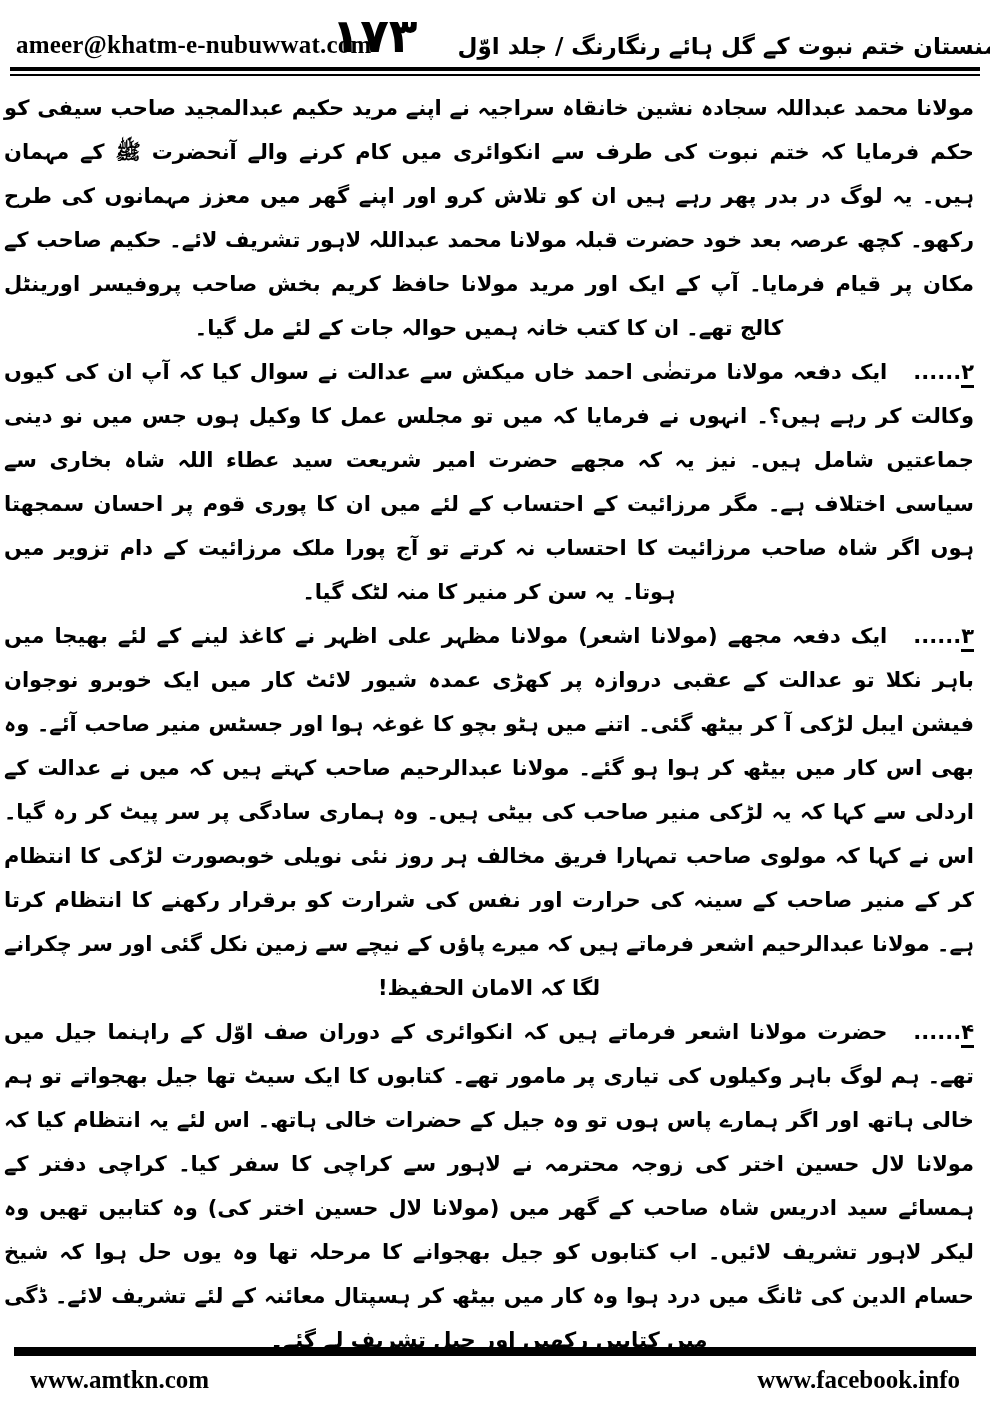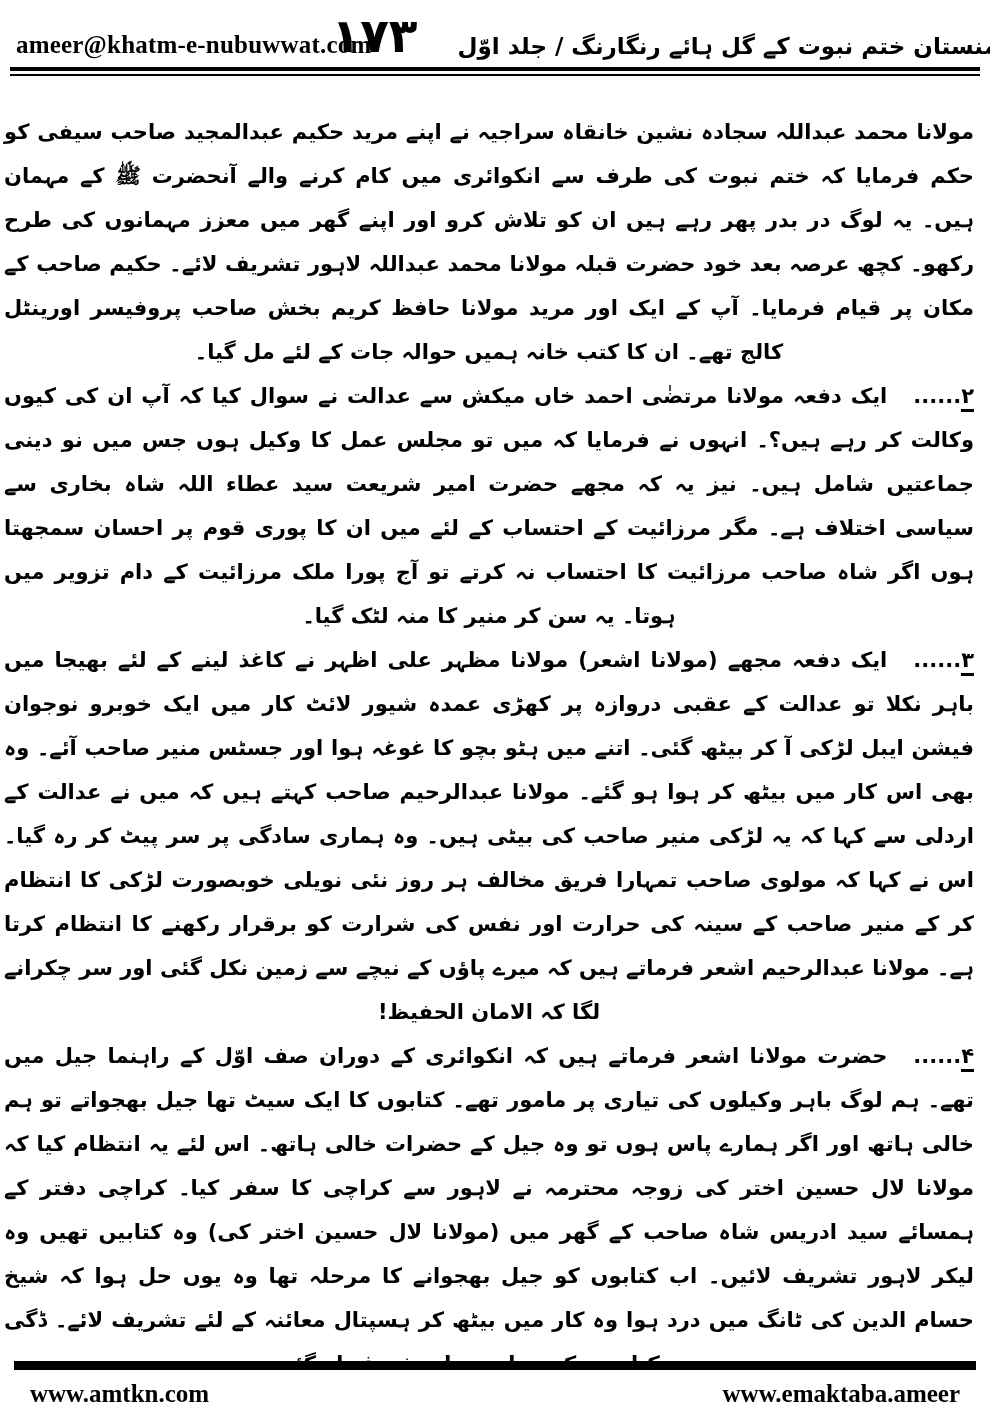--- a/index.html
+++ b/index.html
@@ -58,39 +58,38 @@
   
   .content {
     flex: 1;
     overflow: hidden;
     direction: rtl;
     padding: 10px 16px 0 4px;
     font-family: "DejaVu Sans", sans-serif;
     font-weight: 700;
     font-size: 21px;
     line-height: 44px;
-    margin-top: 24px;
   }
   .para {
     margin: 0;
     text-align: justify;
     text-align-last: center;
   }
   .para.indent { text-indent: 36px; }
   .pnum {
     border-bottom: 3px solid #000;
     padding-bottom: 1px;
   }
   .pdots {
     margin-left: 26px;
     letter-spacing: 1px;
   }
   .pnum:empty, .pdots:empty { display: none; }
   
-  .footer { padding-bottom: 12px; }
+  .footer { padding-bottom: 26px; }
   .fbar {
     height: 9px;
     background: #000;
     margin: 0 14px 8px 14px;
   }
   .flinks {
     display: flex;
     justify-content: space-between;
     padding: 2px 30px 0 30px;
     direction: ltr;
@@ -125,17 +124,17 @@
     <p class="para"><span class="pnum">۳</span><span class="pdots">......</span><span class="ptext">ایک دفعہ مجھے (مولانا اشعر) مولانا مظہر علی اظہر نے کاغذ لینے کے لئے بھیجا میں باہر نکلا تو عدالت کے عقبی دروازہ پر کھڑی عمدہ شیور لائٹ کار میں ایک خوبرو نوجوان فیشن ایبل لڑکی آ کر بیٹھ گئی۔ اتنے میں ہٹو بچو کا غوغہ ہوا اور جسٹس منیر صاحب آئے۔ وہ بھی اس کار میں بیٹھ کر ہوا ہو گئے۔ مولانا عبدالرحیم صاحب کہتے ہیں کہ میں نے عدالت کے اردلی سے کہا کہ یہ لڑکی منیر صاحب کی بیٹی ہیں۔ وہ ہماری سادگی پر سر پیٹ کر رہ گیا۔ اس نے کہا کہ مولوی صاحب تمہارا فریق مخالف ہر روز نئی نویلی خوبصورت لڑکی کا انتظام کر کے منیر صاحب کے سینہ کی حرارت اور نفس کی شرارت کو برقرار رکھنے کا انتظام کرتا ہے۔ مولانا عبدالرحیم اشعر فرماتے ہیں کہ میرے پاؤں کے نیچے سے زمین نکل گئی اور سر چکرانے لگا کہ الامان الحفیظ!</span></p>
 
     <p class="para"><span class="pnum">۴</span><span class="pdots">......</span><span class="ptext">حضرت مولانا اشعر فرماتے ہیں کہ انکوائری کے دوران صف اوّل کے راہنما جیل میں تھے۔ ہم لوگ باہر وکیلوں کی تیاری پر مامور تھے۔ کتابوں کا ایک سیٹ تھا جیل بھجواتے تو ہم خالی ہاتھ اور اگر ہمارے پاس ہوں تو وہ جیل کے حضرات خالی ہاتھ۔ اس لئے یہ انتظام کیا کہ مولانا لال حسین اختر کی زوجہ محترمہ نے لاہور سے کراچی کا سفر کیا۔ کراچی دفتر کے ہمسائے سید ادریس شاہ صاحب کے گھر میں (مولانا لال حسین اختر کی) وہ کتابیں تھیں وہ لیکر لاہور تشریف لائیں۔ اب کتابوں کو جیل بھجوانے کا مرحلہ تھا وہ یوں حل ہوا کہ شیخ حسام الدین کی ٹانگ میں درد ہوا وہ کار میں بیٹھ کر ہسپتال معائنہ کے لئے تشریف لائے۔ ڈگی میں کتابیں رکھیں اور جیل تشریف لے گئے۔</span></p>
 
   </div>
 
   <div class="footer">
     <div class="fbar"></div>
     <div class="flinks">
       <span>www.amtkn.com</span>
-      <span>www.emaktaba.ameer</span>
+      <span>www.facebook.info</span>
     </div>
   </div>
 
 </div>
 
 </body></html>

